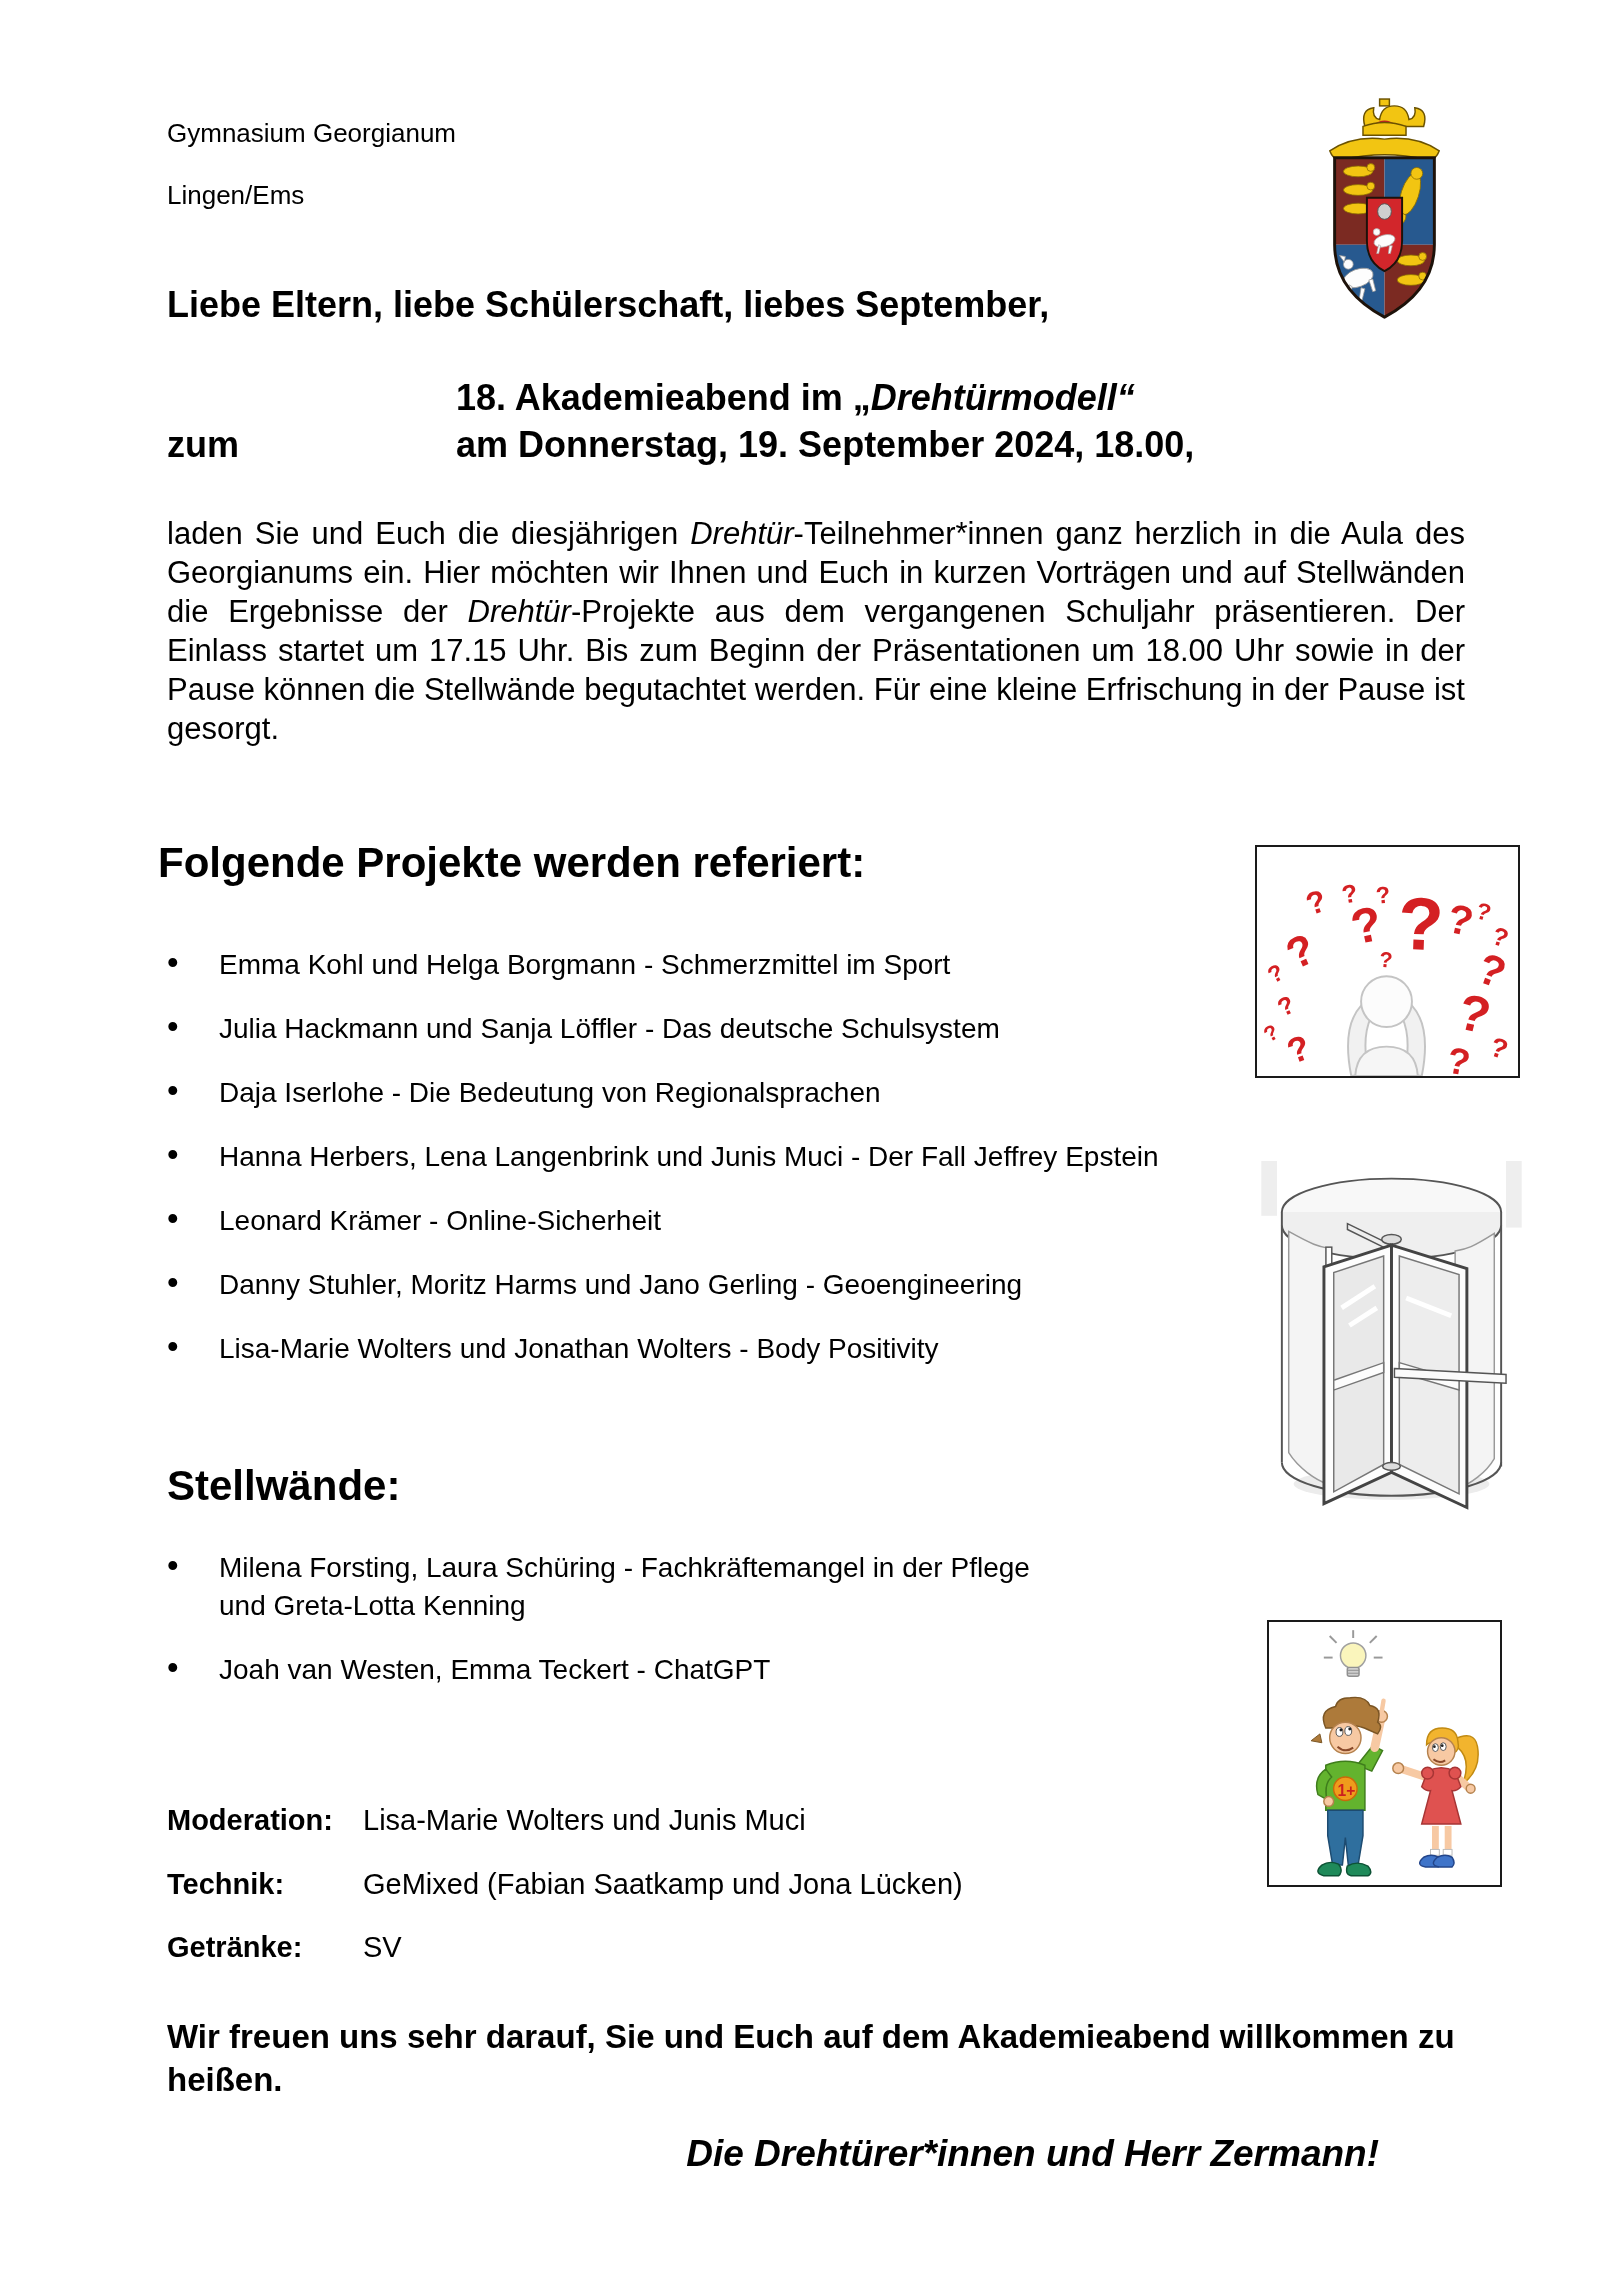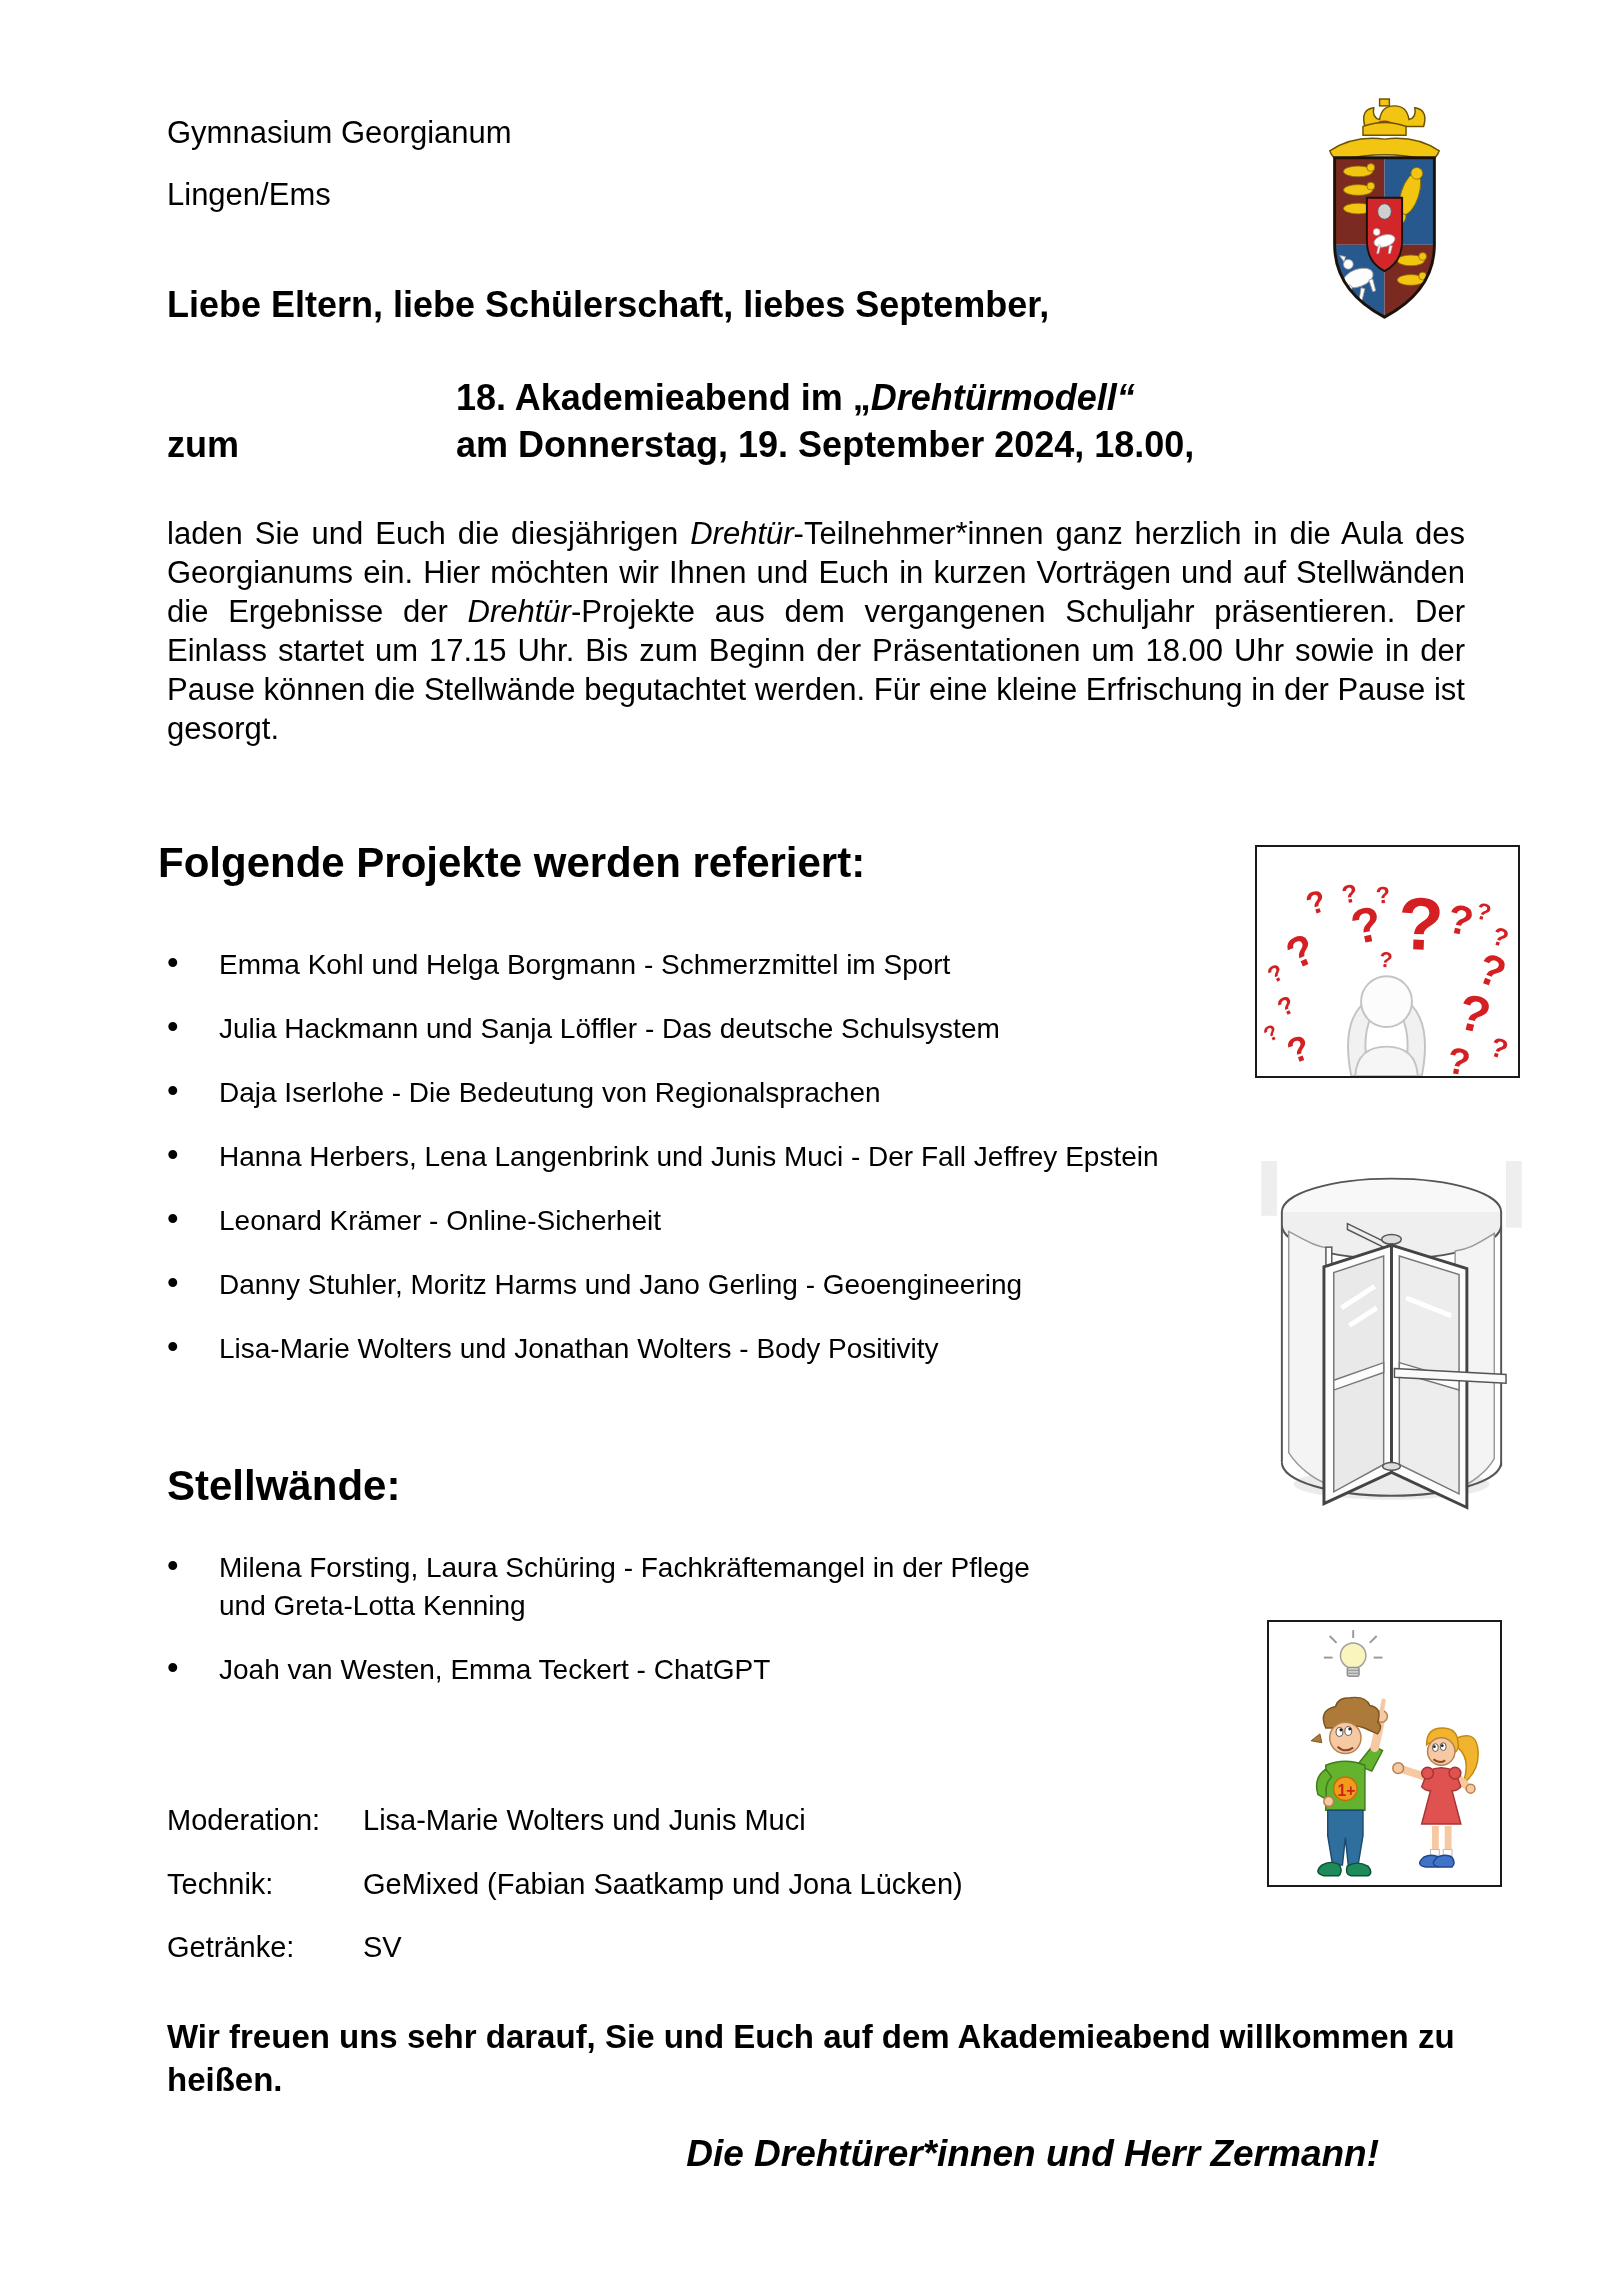--- a/index.html
+++ b/index.html
@@ -3,32 +3,32 @@
 <meta charset="utf-8">
 <style>
   html,body{margin:0;padding:0;background:#ffffff;}
   body{
     width:1621px;height:2293px;position:relative;overflow:hidden;
     font-family:"Liberation Sans",sans-serif;color:#000;
   }
   .abs{position:absolute;}
   .it{font-style:italic;}
 
-  .header-line{font-size:31px;line-height:62px;}
+  .header-line{font-size:26px;line-height:62px;}
   .salutation{font-size:36px;font-weight:bold;}
   .event-block{display:flex;font-size:36px;font-weight:bold;line-height:47px;}
   .event-prefix{width:289px;flex:0 0 auto;}
   .intro{width:1298px;font-size:31px;line-height:39px;text-align:justify;}
   .section-heading{font-size:42px;font-weight:bold;}
   ul.doc-list{list-style:none;margin:0;padding:0;width:1235px;}
   ul.doc-list li{position:relative;padding-left:56px;font-size:28px;line-height:36px;margin-bottom:28px;}
   ul.doc-list li::before{content:"\2022";position:absolute;left:3.9px;top:-2px;font-size:33px;}
   ul.boards-list li{line-height:38px;margin-bottom:25.5px;}
   .credit-row{display:flex;font-size:29px;line-height:37px;margin-bottom:26.5px;}
-  .credit-label{width:196px;flex:0 0 auto;font-weight:normal;}
+  .credit-label{width:196px;flex:0 0 auto;font-weight:bold;}
   .closing{width:1304px;font-size:33px;font-weight:bold;line-height:43px;}
   .signature{width:1298px;box-sizing:border-box;padding-right:86px;text-align:right;
              font-size:37px;font-weight:bold;font-style:italic;}
   .img-box{border:2.9px solid #1a1a1a;background:#fff;}
   svg{display:block;}
   .qmark{font-family:"Liberation Sans",sans-serif;font-weight:bold;}
 </style>
 </head>
 <body>
 

